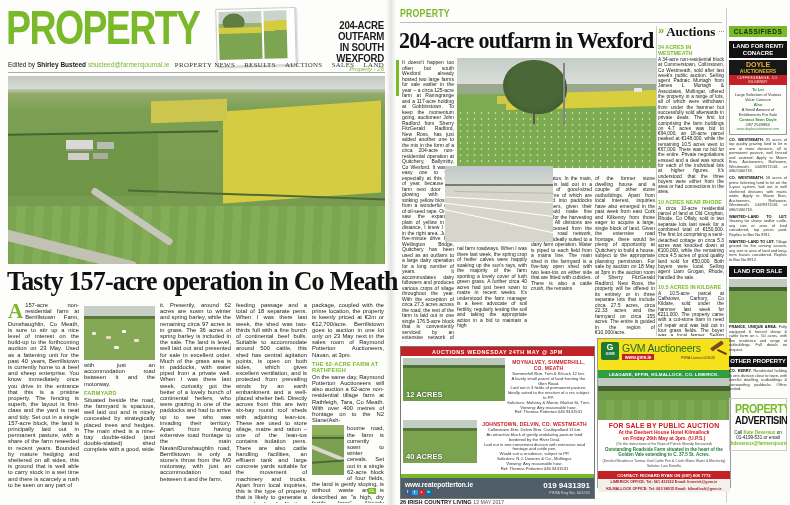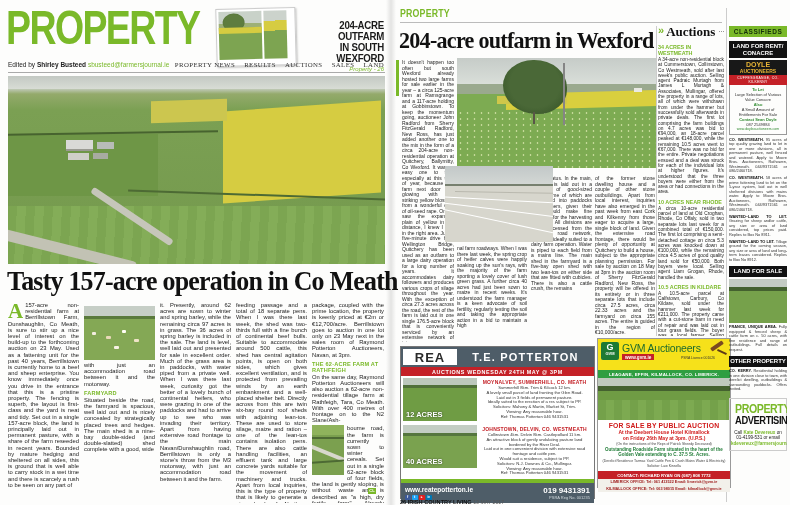--- a/index.html
+++ b/index.html
@@ -245,27 +245,23 @@
       <div class="auc-head">10 ACRES NEAR RHODE</div>
       <div class="auc-body just">A circa 10-acre residential parcel of land at Old Croghan, Rhode, Co Offaly, sold in two separate lots last week for a combined total of €150,000. The first lot comprising a semi-detached cottage on circa 5.3 acres was knocked down at €100,000, while the remaining circa 4.5 acres of good quality land sold for €50,000. Both buyers were local. Selling agent Liam Grogan, Rhode, handled the sale.</div>
     </div>
     <div>
       <div class="auc-head">10.5 ACRES IN KILDARE</div>
       <div class="auc-body just">A 10.5-acre parcel at Calfstown, Carbury, Co Kildare, sold under the hammer last week for €211,000. The property came with a cut-stone barn in need of repair and was laid out in four grass fields. The buyer was a local farmer. Selling agent Raymond Potterton Auctioneers, Navan, handled the sale.</div>
     </div>
   </div>
 
   <div class="abs rea" style="left:400px;top:346px;width:193px;height:151px;">
-    <div class="rea-head">
-      <div class="rea-box">REA</div>
-      <div class="rea-name">T.E. POTTERTON</div>
-    </div>
     <div class="rea-redbar">AUCTIONS WEDNESDAY 24TH MAY @ 3PM</div>
     <div class="rea-listing">
-      <div class="rea-photo" style="background:linear-gradient(180deg,#bcc8bc 0 7px,#50703a 7px 10px,#6f9c44 10px);">
+      <div class="rea-photo" style="background:linear-gradient(180deg,#bcc8bc 0 7px,#50703a 7px 10px,#6f9c44 10px);padding-left:28px;">
         <span class="acres">12 ACRES</span>
       </div>
       <div class="rea-text">
         <div class="rea-title">MOYNALVEY, SUMMERHILL, CO. MEATH</div>
         <div class="rea-details">Summerhill 8km.  Trim &amp; Kilcock 12 km.
 A lovely small parcel of land fronting the Glen Road.
 Laid out in 3 fields of permanent pasture.
 Ideally suited to the erection of a res subject to PP.
 Solicitors: Mahony &amp; Martin, Market St, Trim.
 Viewing: Any reasonable hour.

